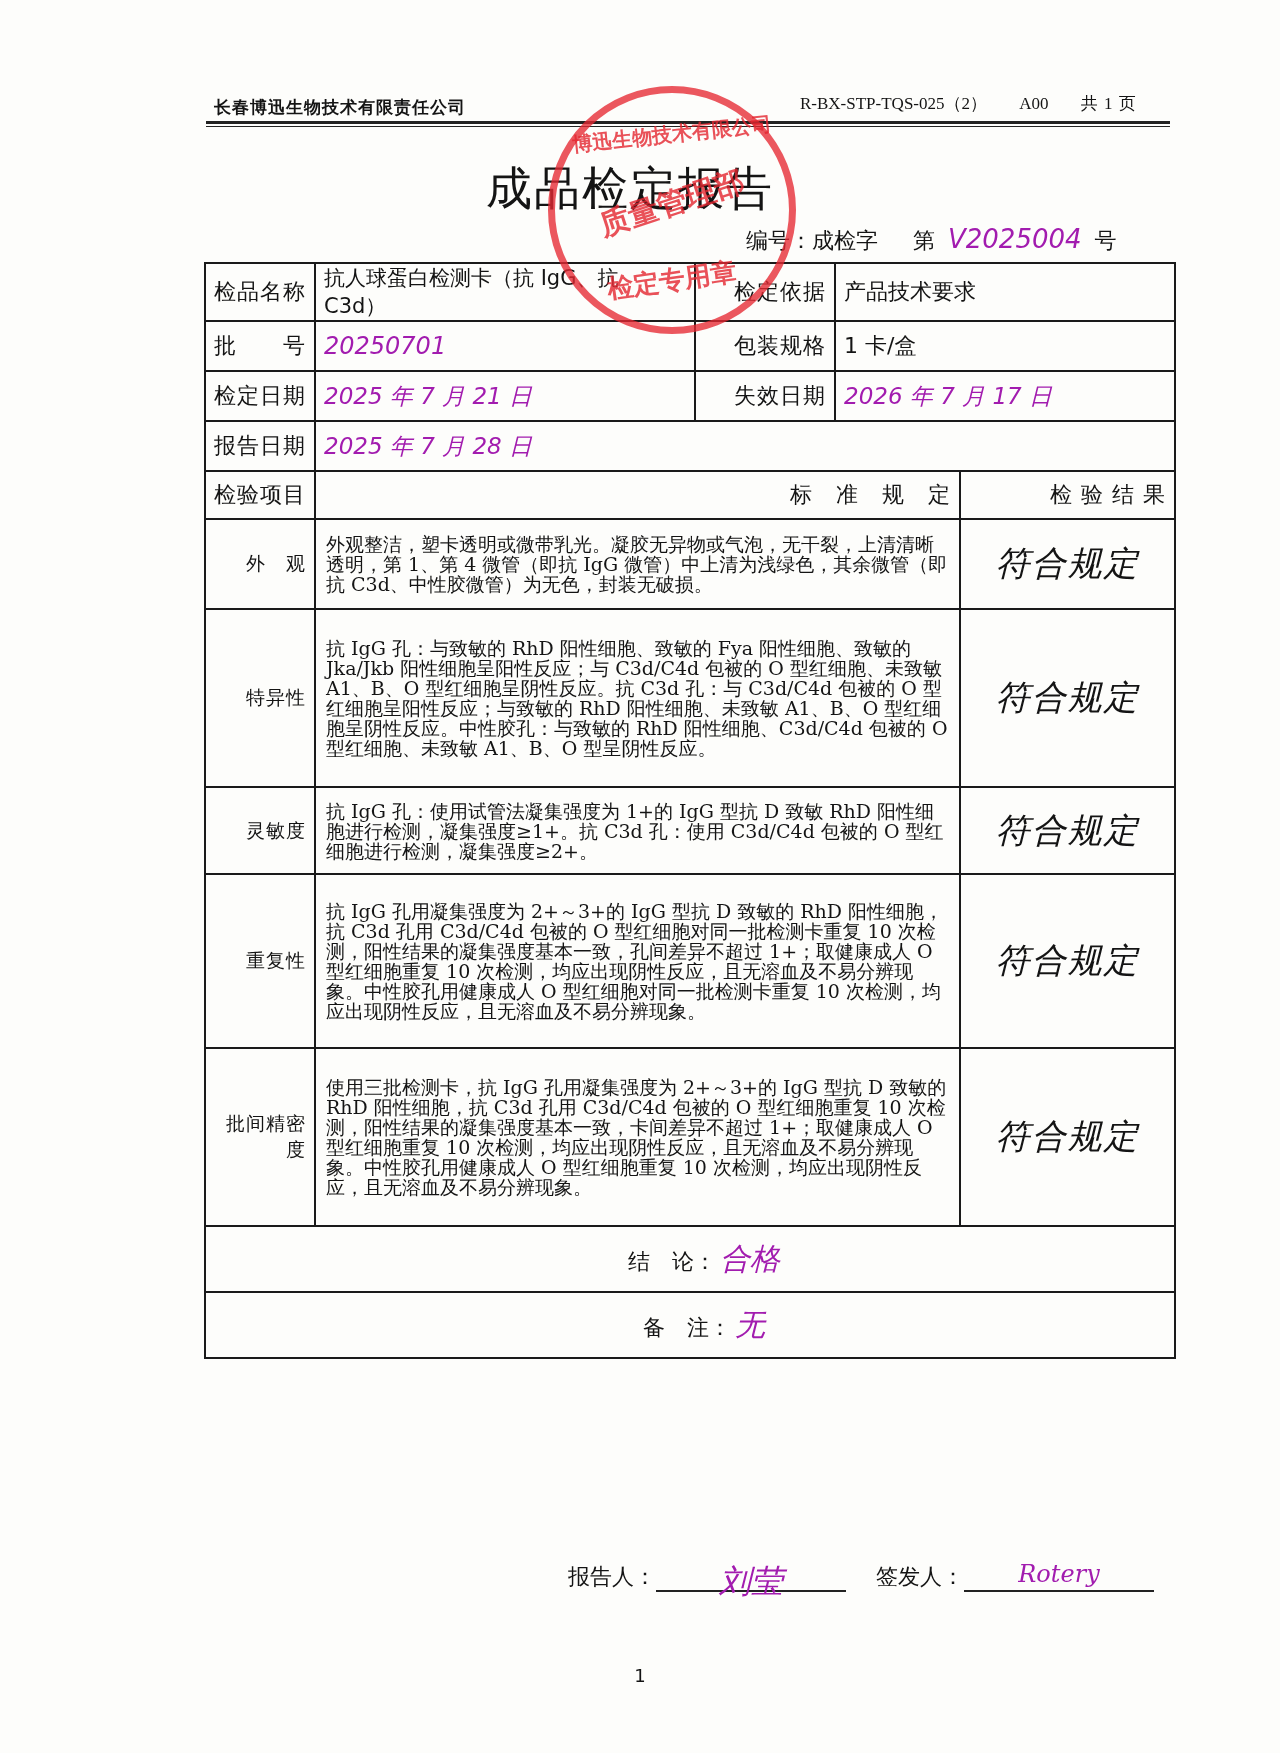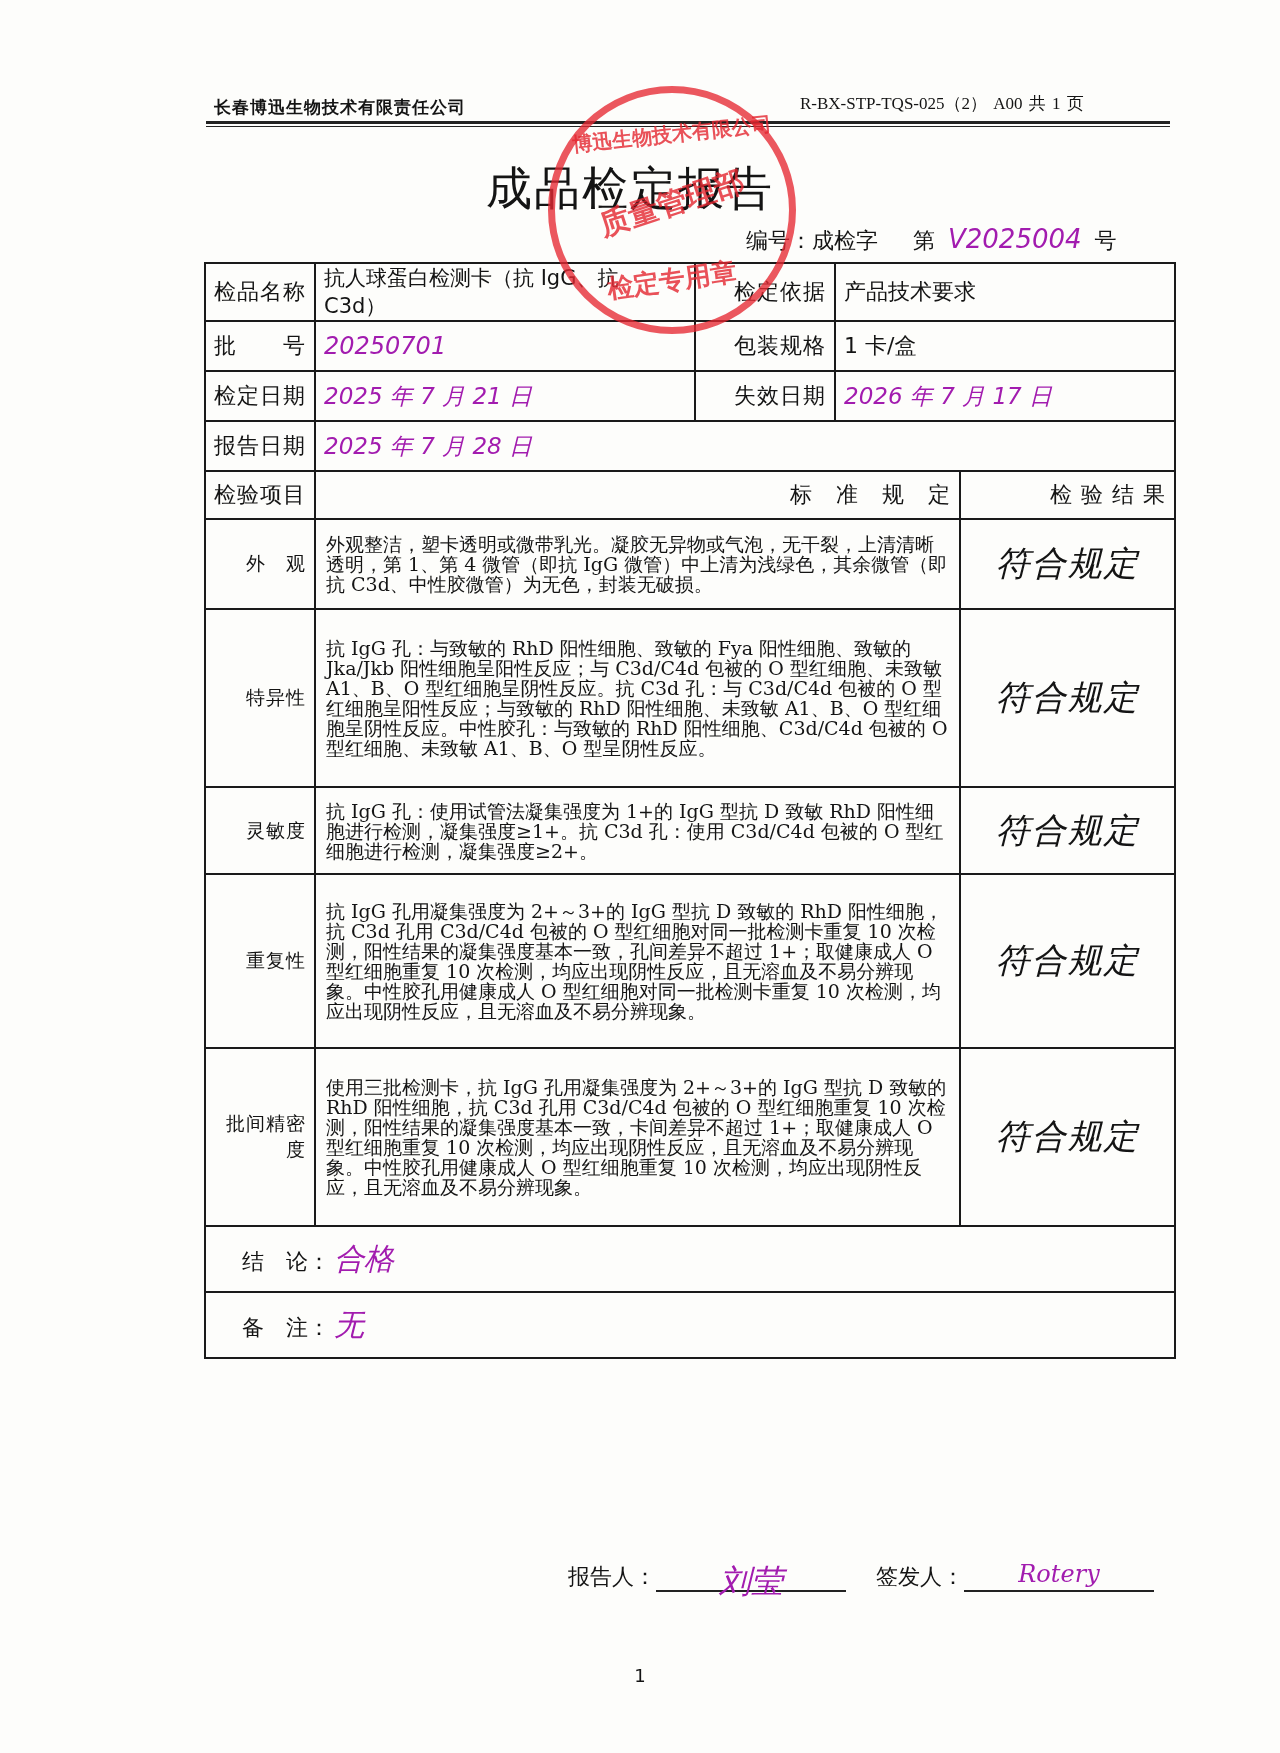--- a/index.html
+++ b/index.html
@@ -3,35 +3,35 @@
 <meta charset="utf-8">
 <style>
   html, body { margin:0; padding:0; }
   body {
     width:1280px; height:1753px; background:#fdfdfb; position:relative;
     font-family:"DejaVu Serif","Liberation Serif",serif; color:#141414; overflow:hidden;
   }
   .abs { position:absolute; }
   .hdr-left { left:214px; top:96px; font-size:17px; font-weight:bold; letter-spacing:1px; }
   .hdr-right { left:800px; top:92px; font-size:17px; word-spacing:2px; font-family:"Liberation Serif","DejaVu Serif",serif; }
-  .hdr-right span { }
+  .hdr-right span { margin-left:26px; }
   .rule1 { left:206px; top:121px; width:964px; height:3px; background:#222; }
   .rule2 { left:206px; top:126px; width:964px; height:1px; background:#222; }
   .title { left:0; width:1260px; top:158px; text-align:center; font-size:46px; font-weight:normal; letter-spacing:2px; font-family:"DejaVu Sans","Liberation Sans",sans-serif; }
   .serial { left:746px; top:224px; font-size:22px; font-family:"DejaVu Sans",sans-serif; }
   .serial .hand { font-family:"DejaVu Sans",sans-serif; font-style:italic; font-size:26px; margin:0 6px; }
   .hand { font-family:"DejaVu Serif",serif; font-style:italic; color:#a21caf; }
 
   table.main { position:absolute; left:204px; top:262px; width:970px; border-collapse:collapse; table-layout:fixed; }
   table.main td { border:2px solid #1a1a1a; font-size:22px; padding:0 8px; vertical-align:middle; font-family:"DejaVu Sans",sans-serif; }
   .lbl { text-align:right; letter-spacing:1px; }
   .val { }
   .std { font-family:"DejaVu Serif","Liberation Serif",serif !important; font-size:19px !important; line-height:20px; text-align:left; padding:4px 10px !important; }
   .res { text-align:center; font-family:"DejaVu Serif",serif !important; font-style:italic; font-size:34px !important; letter-spacing:2px; }
-  .foot td { height:64px; text-align:left; padding-left:36px !important; }
+  .foot td { height:64px; text-align:center; padding-left:36px !important; }
   .foot .hand { font-size:30px; margin-left:4px; }
   .sign { top:1560px; font-size:22px; font-family:"DejaVu Sans",sans-serif; }
   .sign .line { display:inline-block; border-bottom:2px solid #222; text-align:center; vertical-align:bottom; height:30px; }
   .pageno { left:0; width:1280px; text-align:center; top:1665px; font-size:18px; font-family:"DejaVu Sans",sans-serif; }
 
   .stamp { left:548px; top:86px; width:248px; height:248px; border-radius:50%; border:7px solid rgba(230,40,50,0.78);
            box-sizing:border-box; pointer-events:none; }
   .stamp-text { position:absolute; left:0; width:100%; text-align:center; color:rgba(228,38,48,0.80); font-weight:bold; font-family:"DejaVu Sans",sans-serif; }
   .st1 { top:28px; font-size:28px; transform:rotate(-6deg); }
   .st2 { top:90px; font-size:30px; transform:rotate(-18deg); }

